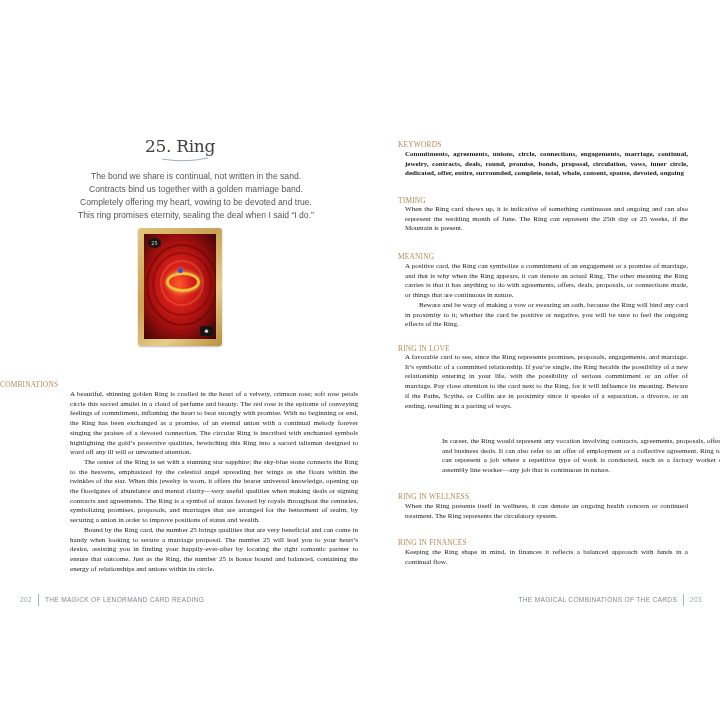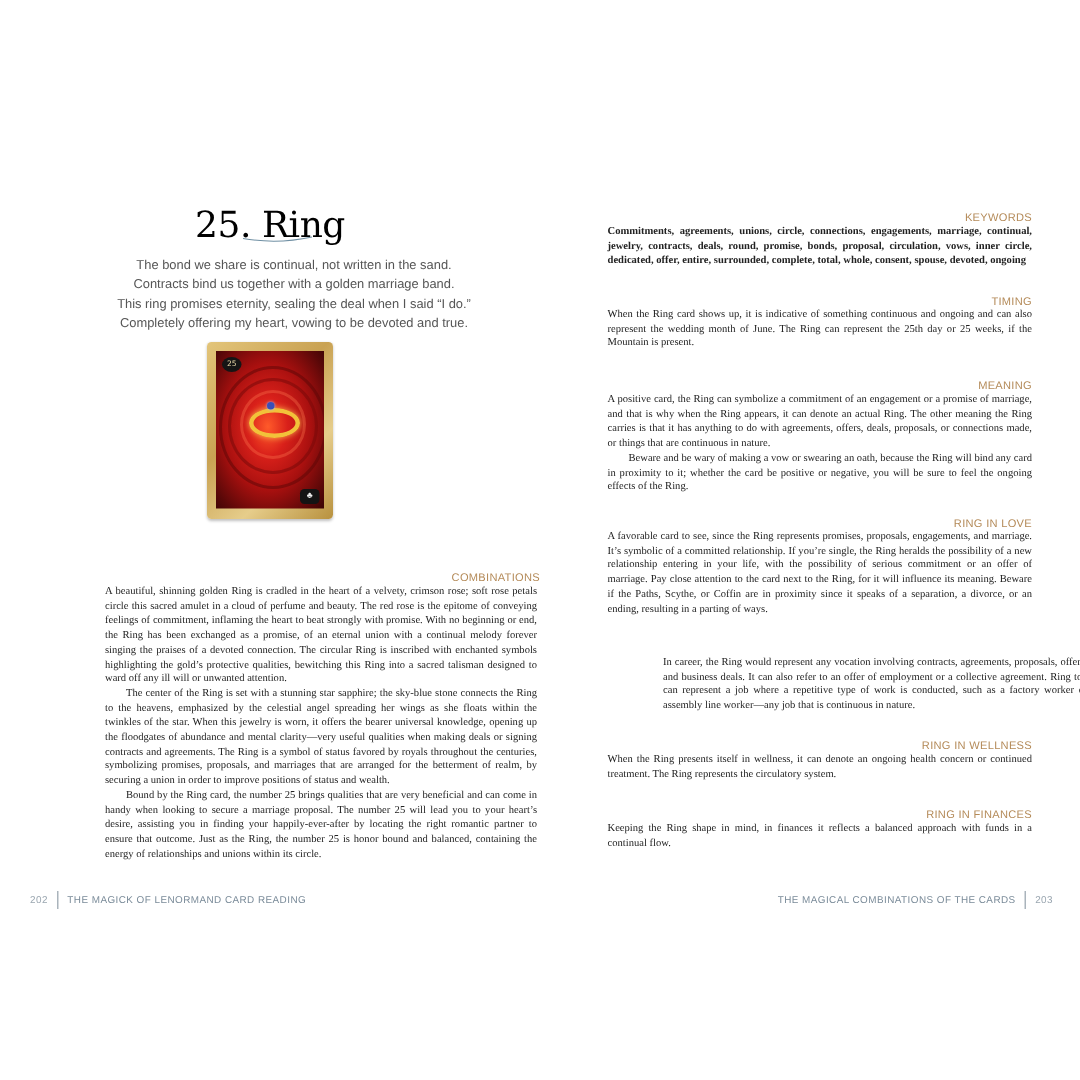--- a/index.html
+++ b/index.html
@@ -3,21 +3,21 @@
   <meta charset="utf-8">
   <style>
     html, body { margin:0; padding:0; }
     body { width:720px; height:720px; background:#ffffff; position:relative; overflow:hidden;
       font-family:"Liberation Serif", serif; color:#2a2a2a; }
     .page { position:absolute; top:0; height:720px; }
     .left { left:0; width:360px; }
     .right { left:360px; width:360px; }
 
     .card-title { position:absolute; left:0; width:360px; top:136px; text-align:center;
-      font-family:"DejaVu Serif", serif; font-size:24px; color:#000000; letter-spacing:-0.3px; }
+      font-family:"DejaVu Serif", serif; font-size:17px; color:#404040; letter-spacing:-0.3px; }
     .title-swash { position:absolute; left:160px; top:156px; width:50px; height:6px; }
 
     .poem { position:absolute; left:0; width:360px; top:170px; text-align:center;
       font-family:"Liberation Sans", sans-serif; font-size:8.6px; line-height:13px; color:#555; }
     .poem div { white-space:nowrap;margin-left:32px; }
 
     .card { position:absolute; left:138px; top:228px; width:84px; height:118px; border-radius:3px;
       background:linear-gradient(135deg,#e3c57a 0%,#c9a253 40%,#e6cd8b 70%,#b8913e 100%);
       box-shadow:0 1px 2px rgba(0,0,0,0.25); }
     .card-art { position:absolute; left:6px; top:6px; width:72px; height:105px; overflow:hidden;
@@ -29,21 +29,21 @@
     .ring { position:absolute; left:22px; top:38px; width:28px; height:14px; border-radius:50%;
       border:3px solid #f2c23a; background:transparent; box-shadow:0 0 4px rgba(255,210,90,0.8); }
     .gem { position:absolute; left:34px; top:34px; width:5px; height:5px; border-radius:50%; background:#3a4fb8;
       box-shadow:0 0 2px #aab8ff; }
     .card-num { position:absolute; left:4px; top:4px; width:13px; height:10px; border-radius:50%;
       background:#151515; color:#e9d9a8; font-size:5px; text-align:center; line-height:10px;
       font-family:"DejaVu Sans", sans-serif; }
     .card-suit { position:absolute; right:3px; bottom:3px; width:13px; height:10px; border-radius:3px;
       background:#141414; color:#f0f0f0; font-size:6px; text-align:center; line-height:10px; }
 
-    .sec-head { position:absolute; text-align:right; font-family:Liberation Sans, sans-serif;
+    .sec-head { position:absolute; text-align:left; font-family:Liberation Serif, serif;
       font-size:7.4px; color:#b48a58; letter-spacing:0.2px; }
     .body-text { position:absolute; font-family:"Liberation Serif", serif; font-size:7.05px;
       line-height:9.7px; color:#222; text-align:justify; }
     .body-text p { margin:0; text-indent:0; }
     .body-text p.ind { text-indent:14px; }
 
     .footer { position:absolute; top:594px; font-family:"Liberation Sans", sans-serif; font-size:6.6px;
       color:#7a8b99; letter-spacing:0.3px; white-space:nowrap; }
     .footer .num { color:#9aa6b0; }
     .footer .bar { display:inline-block; width:1px; height:12px; background:#aab4bc; vertical-align:middle; margin:0 6px; }
@@ -53,22 +53,22 @@
 
 <div class="page left">
   <div class="card-title">25. Ring</div>
   <svg class="title-swash" viewBox="0 0 50 6">
     <path d="M2 3 Q 25 7 48 2" stroke="#6f8fa3" stroke-width="0.7" fill="none"></path>
   </svg>
 
   <div class="poem">
     <div>The bond we share is continual, not written in the sand.</div>
     <div>Contracts bind us together with a golden marriage band.</div>
+    <div>Completely offering my heart, vowing to be devoted and true.</div>
     <div>This ring promises eternity, sealing the deal when I said “I do.”</div>
-    <div>Completely offering my heart, vowing to be devoted and true.</div>
   </div>
 
   <div class="card">
     <div class="card-art">
       <div class="petal p3"></div>
       <div class="petal p1"></div>
       <div class="petal p2"></div>
       <div class="ring"></div>
       <div class="gem"></div>
       <div class="card-num">25</div>

